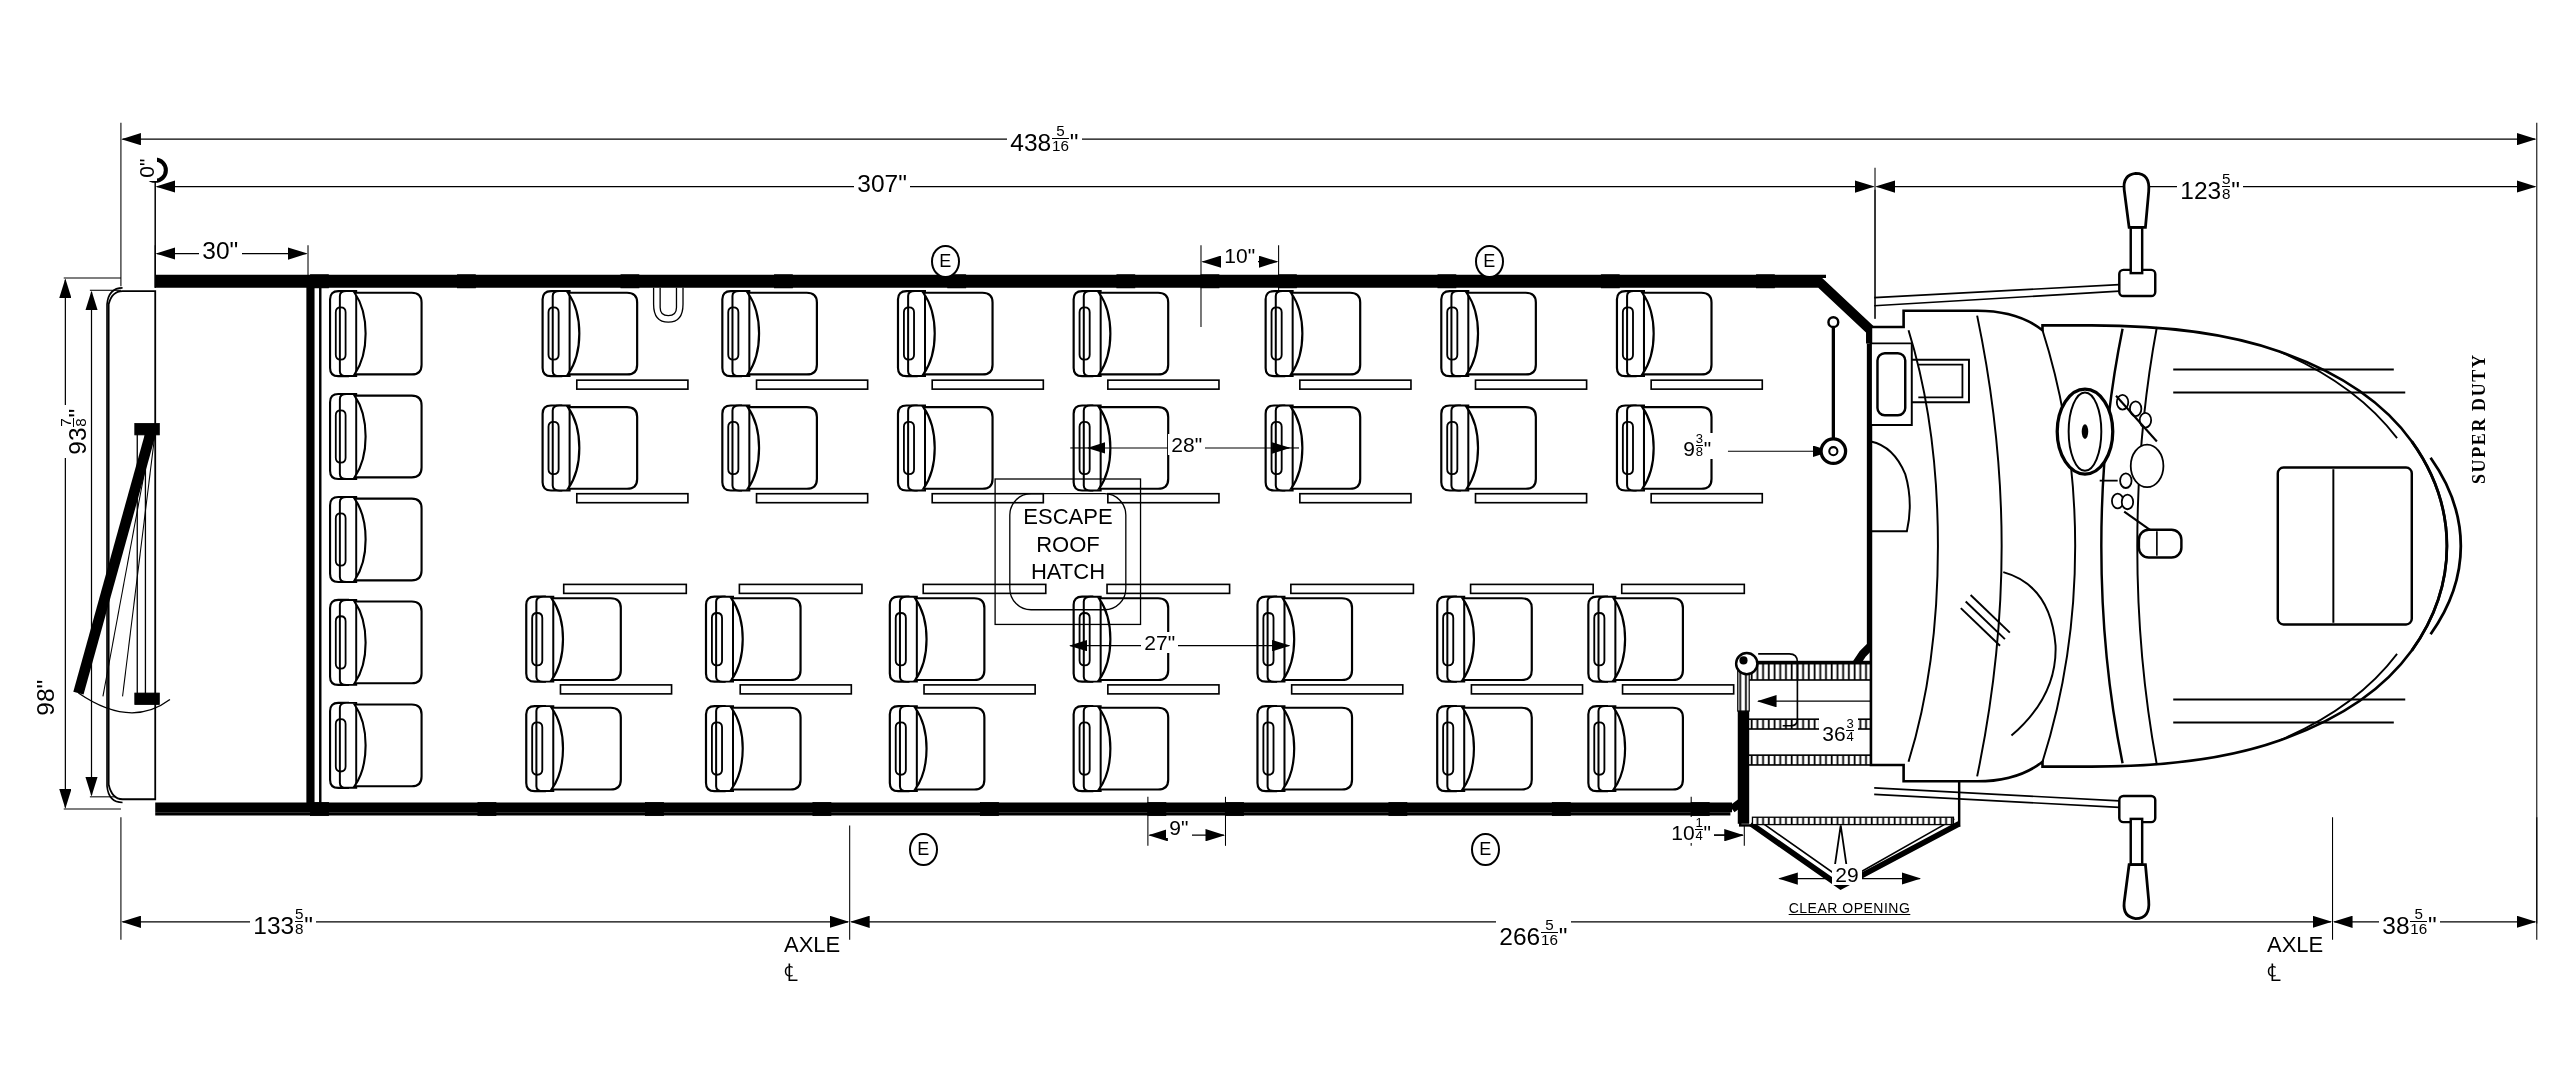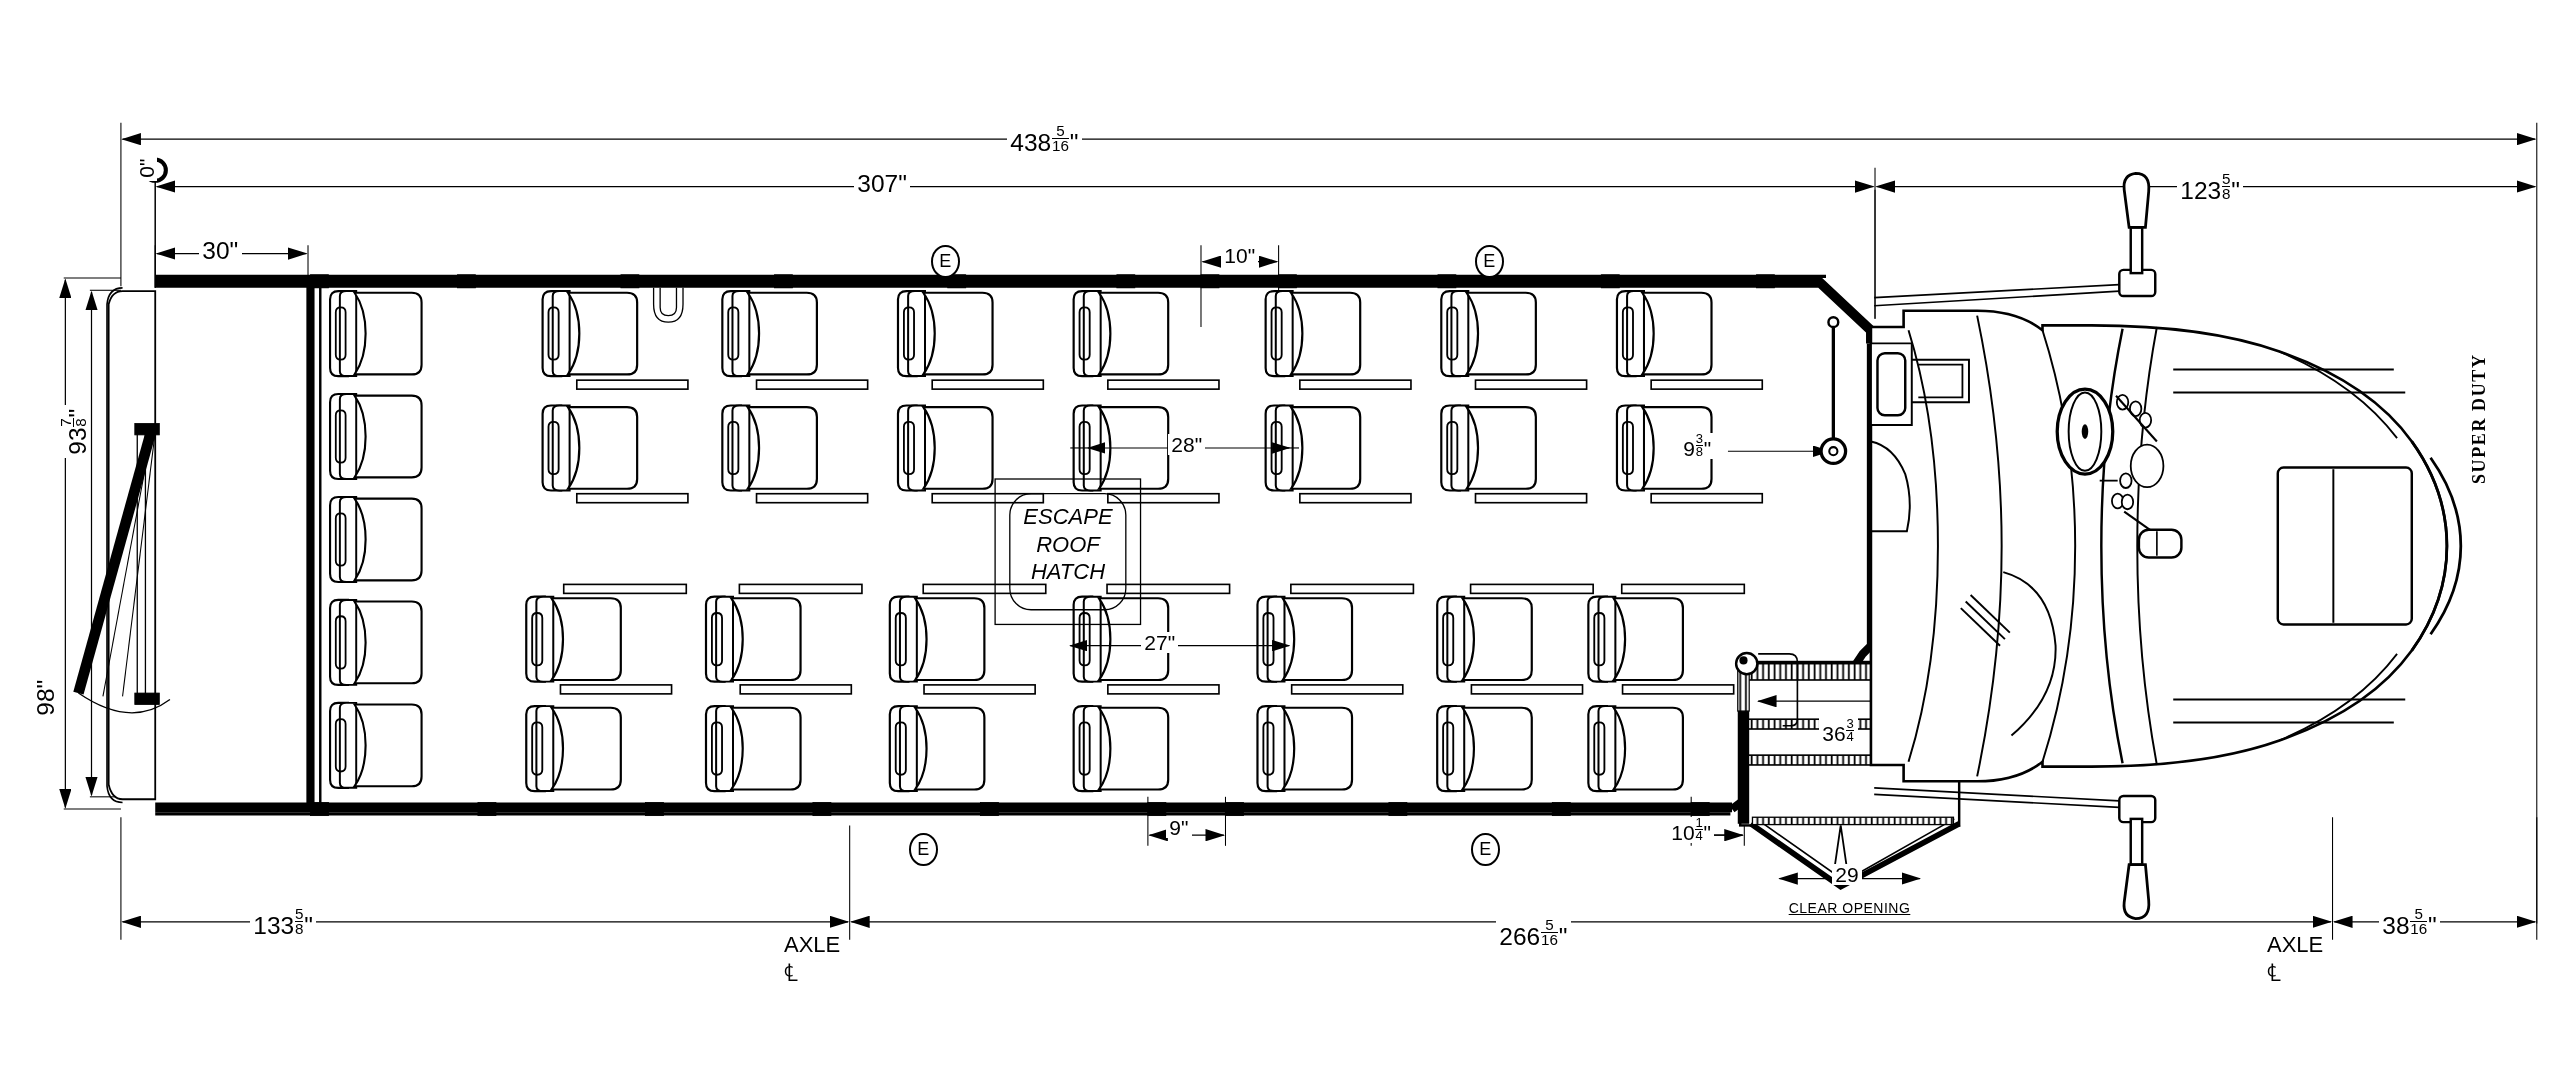--- a/index.html
+++ b/index.html
@@ -34,21 +34,20 @@
     margin:0 0.8px;
   }
   .frac .num{display:block;}
   .frac .den{display:block;border-top:1.3px solid #000;}
   .hatchtxt{
     position:absolute;
     text-align:center;
     font-size:22px;
     line-height:1.25;
     white-space:pre;
-    font-style:italic;
   }
   .axlelbl{
     position:absolute;
     font-size:22px;
     line-height:1.1;
   }
   .cl-glyph{font-size:24.5px;display:block;margin-top:3.3px;}
   .clearlbl{
     position:absolute;text-align:center;font-size:14px;letter-spacing:0.5px;
   }

